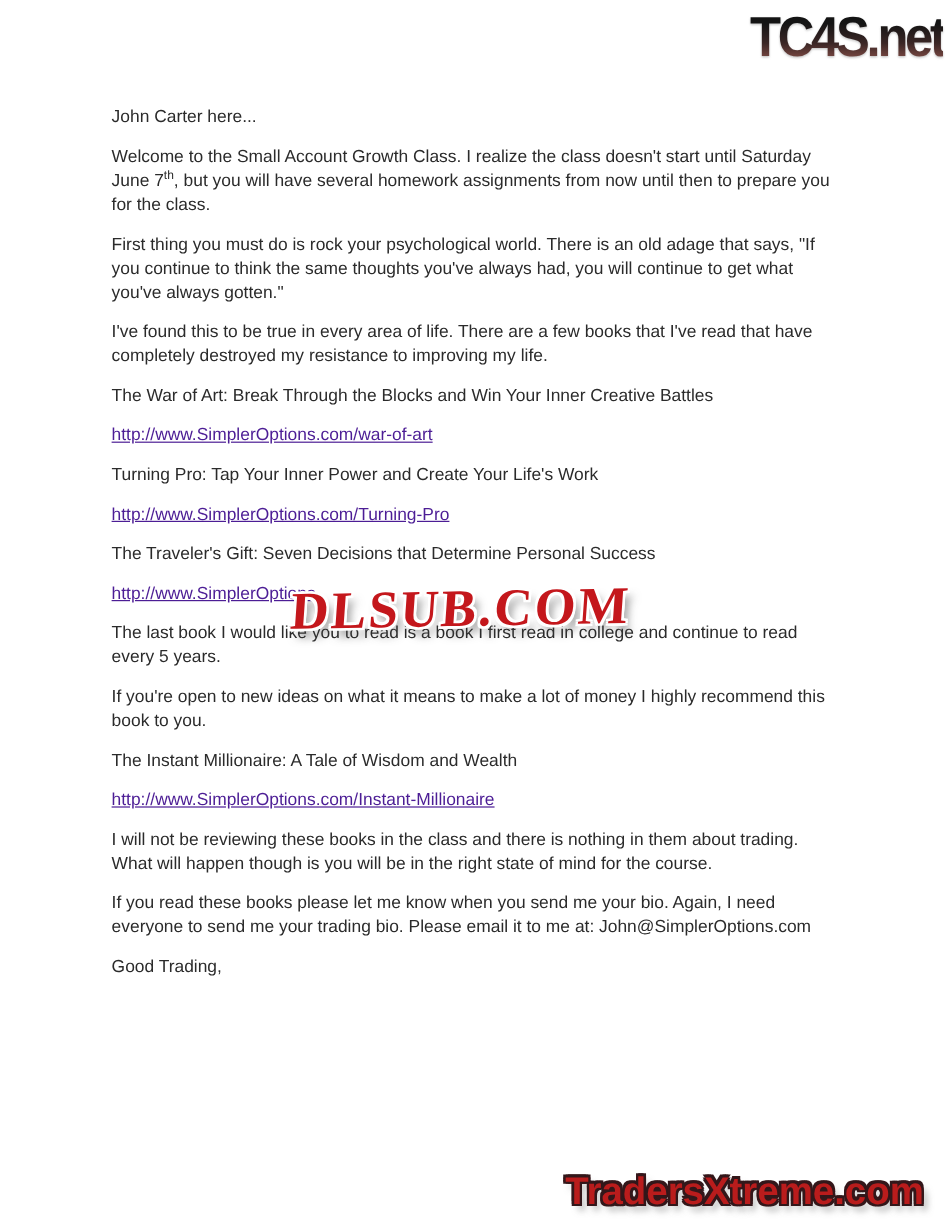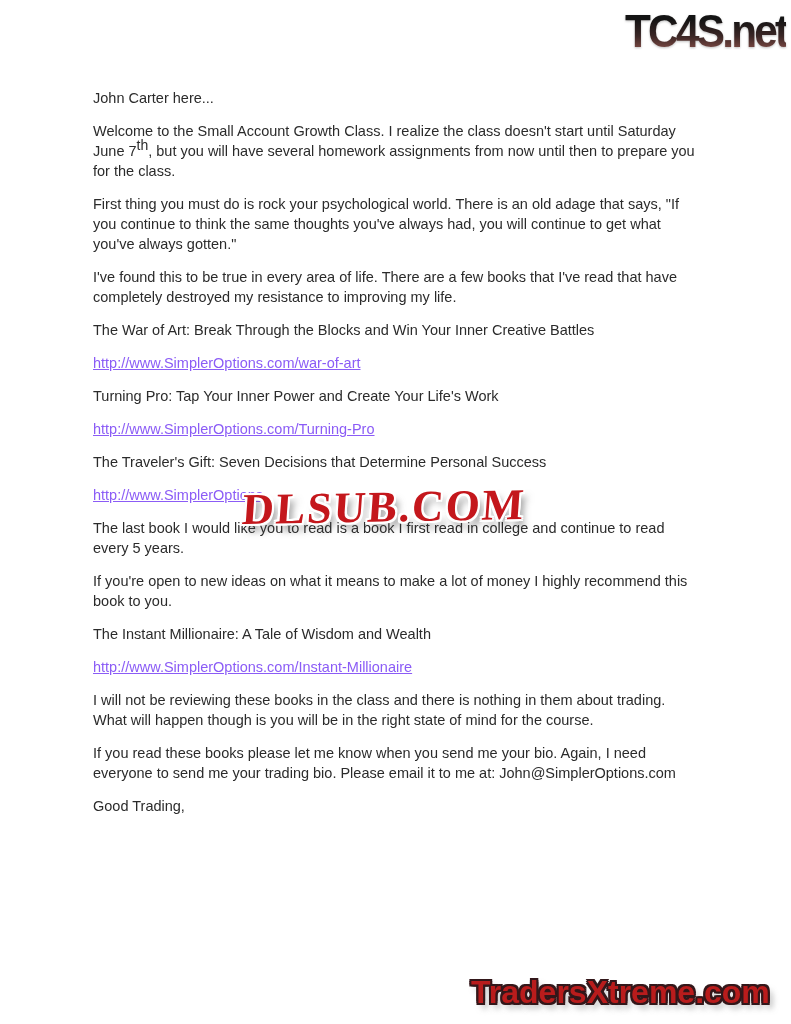--- a/index.html
+++ b/index.html
@@ -13,26 +13,26 @@
   }
   .letter {
     position: absolute;
     left: 93px; top: 88px;
     width: 606px;
     font-size: 14.5px;
     line-height: 20px;
   }
   .letter p { margin: 0 0 13px 0; }
   .letter a {
-    color: #8b5cf6;
+    color: #4c1d95;
     text-decoration: underline;
     cursor: pointer;
   }
   .letter sup {
-    font-size: 14px;
+    font-size: 10px;
     line-height: 0;
     vertical-align: super;
   }
   
   .wm-top {
     position: absolute;
     top: 3px; right: 5px;
     font-size: 46px;
     font-weight: bold;
     letter-spacing: -3px;

